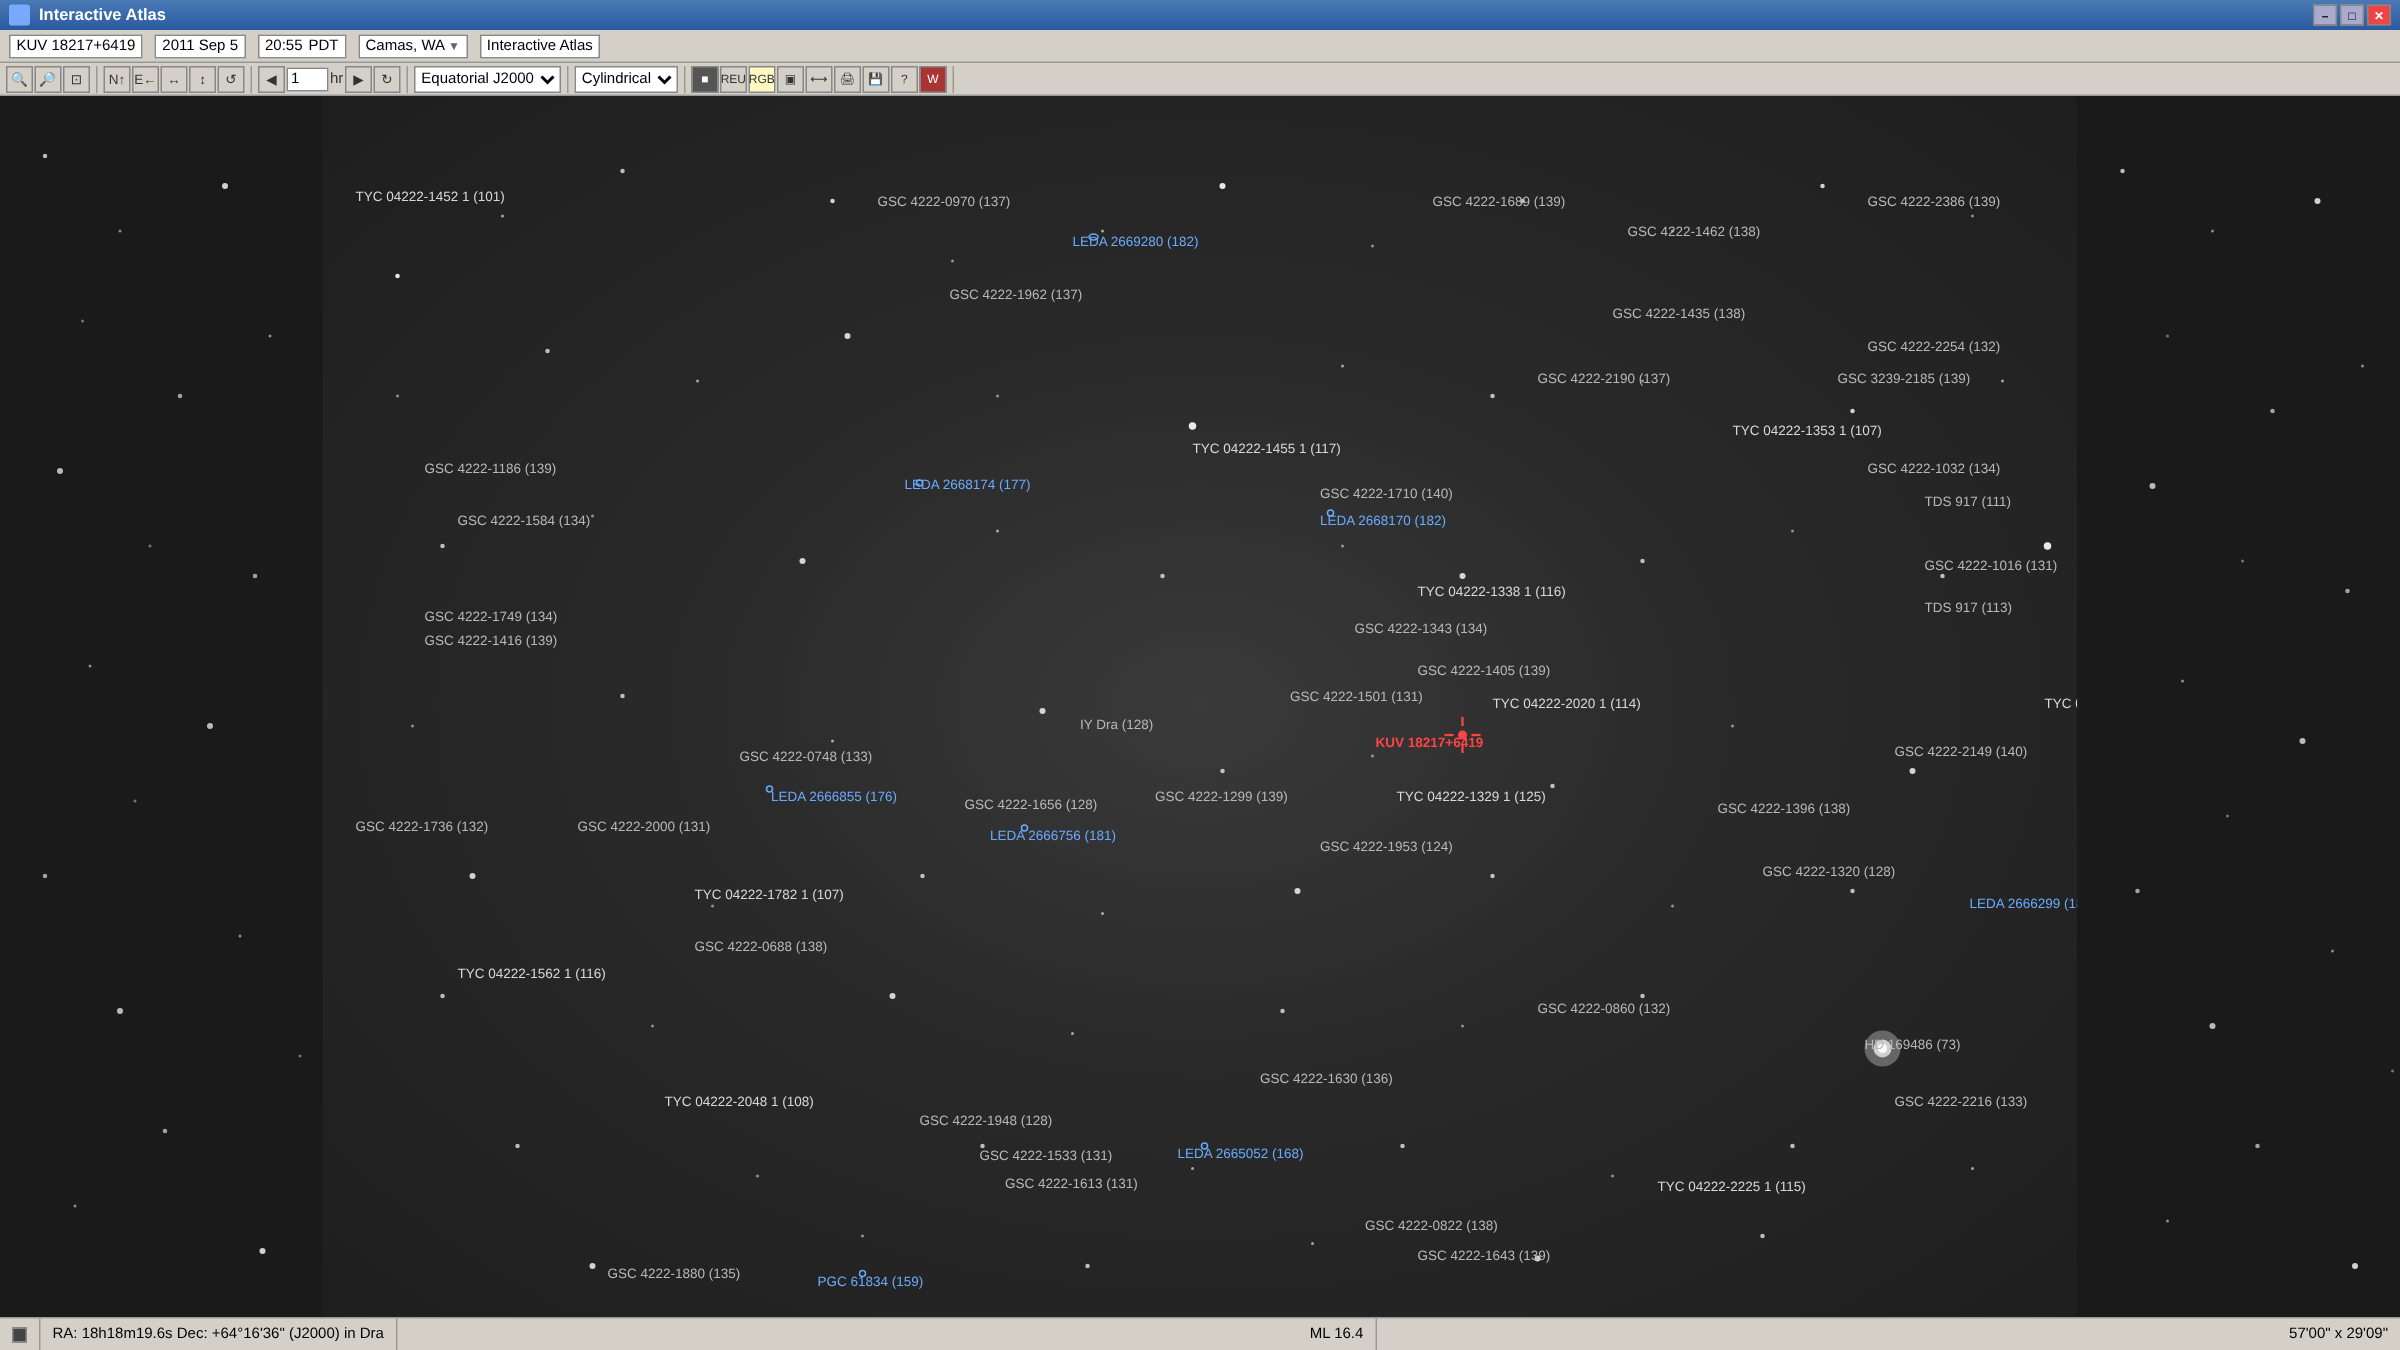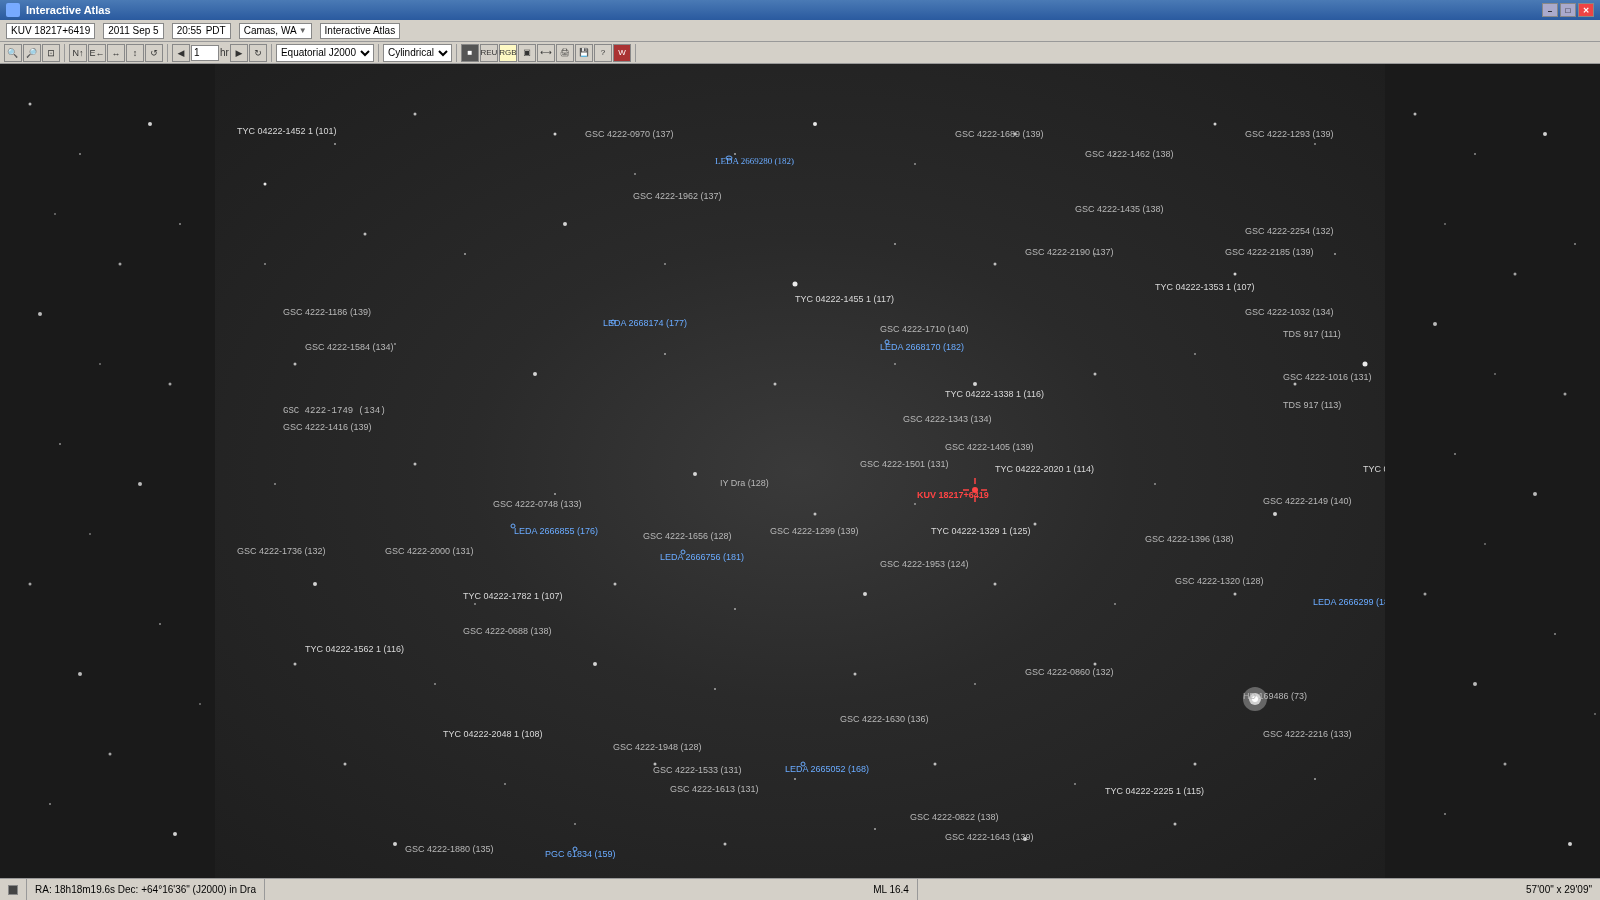--- a/index.html
+++ b/index.html
@@ -367,41 +367,41 @@
       <circle cx="468" cy="488" r="2" fill="none" stroke="#6aabff" stroke-width="1"></circle>
       <circle cx="1198" cy="533" r="2" fill="none" stroke="#6aabff" stroke-width="1"></circle>
       <circle cx="588" cy="700" r="2" fill="none" stroke="#6aabff" stroke-width="1"></circle>
       <circle cx="360" cy="785" r="2" fill="none" stroke="#6aabff" stroke-width="1"></circle>
     </svg>
 
     <div id="labels-container" style="position:absolute;top:0;left:0;width:100%;height:100%;pointer-events:none;">
     <div class="star-label tyc" style="left: 22px; top: 62px; color: rgb(216, 216, 216); font-size: 9px; font-family: Arial, sans-serif; position: absolute; white-space: nowrap;">TYC 04222-1452 1 (101)</div>
         <div class="star-label gsc" style="left: 370px; top: 65px; color: rgb(184, 184, 184); font-size: 9px; font-family: Arial, sans-serif; position: absolute; white-space: nowrap;">GSC 4222-0970 (137)</div>
         <div class="star-label gsc" style="left: 740px; top: 65px; color: rgb(184, 184, 184); font-size: 9px; font-family: Arial, sans-serif; position: absolute; white-space: nowrap;">GSC 4222-1689 (139)</div>
-        <div class="star-label gsc" style="left: 1030px; top: 65px; color: rgb(184, 184, 184); font-size: 9px; font-family: Arial, sans-serif; position: absolute; white-space: nowrap;">GSC 4222-1293 (139)</div>
-        <div class="star-label blue" style="left: 500px; top: 92px; color: rgb(106, 171, 255); font-size: 9px; font-family: Liberation Serif, serif; position: absolute; white-space: nowrap;">LEDA 2669280 (182)</div>
+        <div class="star-label gsc" style="left: 1030px; top: 65px; color: rgb(184, 184, 184); font-size: 9px; font-family: Arial, sans-serif; position: absolute; white-space: nowrap;">GSC 4222-2386 (139)</div>
+        <div class="star-label blue" style="left: 500px; top: 92px; color: rgb(106, 171, 255); font-size: 9px; font-family: Liberation Sans, sans-serif; position: absolute; white-space: nowrap;">LEDA 2669280 (182)</div>
         <div class="star-label gsc" style="left: 870px; top: 85px; color: rgb(184, 184, 184); font-size: 9px; font-family: Arial, sans-serif; position: absolute; white-space: nowrap;">GSC 4222-1462 (138)</div>
         <div class="star-label gsc" style="left: 418px; top: 127px; color: rgb(184, 184, 184); font-size: 9px; font-family: Arial, sans-serif; position: absolute; white-space: nowrap;">GSC 4222-1962 (137)</div>
         <div class="star-label gsc" style="left: 860px; top: 140px; color: rgb(184, 184, 184); font-size: 9px; font-family: Arial, sans-serif; position: absolute; white-space: nowrap;">GSC 4222-1435 (138)</div>
         <div class="star-label gsc" style="left: 1030px; top: 162px; color: rgb(184, 184, 184); font-size: 9px; font-family: Arial, sans-serif; position: absolute; white-space: nowrap;">GSC 4222-2254 (132)</div>
         <div class="star-label gsc" style="left: 810px; top: 183px; color: rgb(184, 184, 184); font-size: 9px; font-family: Arial, sans-serif; position: absolute; white-space: nowrap;">GSC 4222-2190 (137)</div>
-        <div class="star-label gsc" style="left: 1010px; top: 183px; color: rgb(184, 184, 184); font-size: 9px; font-family: Arial, sans-serif; position: absolute; white-space: nowrap;">GSC 4222-2185 (139)</div>
+        <div class="star-label gsc" style="left: 1010px; top: 183px; color: rgb(184, 184, 184); font-size: 9px; font-family: Arial, sans-serif; position: absolute; white-space: nowrap;">GSC 3239-2185 (139)</div>
         <div class="star-label tyc" style="left: 940px; top: 218px; color: rgb(216, 216, 216); font-size: 9px; font-family: Arial, sans-serif; position: absolute; white-space: nowrap;">TYC 04222-1353 1 (107)</div>
         <div class="star-label gsc" style="left: 68px; top: 243px; color: rgb(184, 184, 184); font-size: 9px; font-family: Arial, sans-serif; position: absolute; white-space: nowrap;">GSC 4222-1186 (139)</div>
         <div class="star-label gsc" style="left: 1030px; top: 243px; color: rgb(184, 184, 184); font-size: 9px; font-family: Arial, sans-serif; position: absolute; white-space: nowrap;">GSC 4222-1032 (134)</div>
         <div class="star-label tyc" style="left: 580px; top: 230px; color: rgb(216, 216, 216); font-size: 9px; font-family: Arial, sans-serif; position: absolute; white-space: nowrap;">TYC 04222-1455 1 (117)</div>
         <div class="star-label blue" style="left: 388px; top: 254px; color: rgb(106, 171, 255); font-size: 9px; font-family: Arial, sans-serif; position: absolute; white-space: nowrap;">LEDA 2668174 (177)</div>
         <div class="star-label gsc" style="left: 665px; top: 260px; color: rgb(184, 184, 184); font-size: 9px; font-family: Arial, sans-serif; position: absolute; white-space: nowrap;">GSC 4222-1710 (140)</div>
         <div class="star-label gsc" style="left: 1068px; top: 265px; color: rgb(184, 184, 184); font-size: 9px; font-family: Arial, sans-serif; position: absolute; white-space: nowrap;">TDS 917 (111)</div>
         <div class="star-label blue" style="left: 665px; top: 278px; color: rgb(106, 171, 255); font-size: 9px; font-family: Arial, sans-serif; position: absolute; white-space: nowrap;">LEDA 2668170 (182)</div>
         <div class="star-label gsc" style="left: 1068px; top: 288px; color: rgb(184, 184, 184); font-size: 9px; font-family: Arial, sans-serif; position: absolute; white-space: nowrap; margin-top: 48px;">TDS 917 (113)</div>
         <div class="star-label gsc" style="left: 90px; top: 278px; color: rgb(184, 184, 184); font-size: 9px; font-family: Arial, sans-serif; position: absolute; white-space: nowrap;">GSC 4222-1584 (134)</div>
         <div class="star-label gsc" style="left: 1068px; top: 308px; color: rgb(184, 184, 184); font-size: 9px; font-family: Arial, sans-serif; position: absolute; white-space: nowrap;">GSC 4222-1016 (131)</div>
         <div class="star-label tyc" style="left: 730px; top: 325px; color: rgb(216, 216, 216); font-size: 9px; font-family: Arial, sans-serif; position: absolute; white-space: nowrap;">TYC 04222-1338 1 (116)</div>
-        <div class="star-label gsc" style="left: 68px; top: 342px; color: rgb(184, 184, 184); font-size: 9px; font-family: Liberation Mono, monospace; position: absolute; white-space: nowrap;">GSC 4222-1749 (134)</div>
+        <div class="star-label gsc" style="left: 68px; top: 342px; color: rgb(184, 184, 184); font-size: 9px; font-family: Liberation Sans, sans-serif; position: absolute; white-space: nowrap;">GSC 4222-1749 (134)</div>
         <div class="star-label gsc" style="left: 688px; top: 350px; color: rgb(184, 184, 184); font-size: 9px; font-family: Arial, sans-serif; position: absolute; white-space: nowrap;">GSC 4222-1343 (134)</div>
         <div class="star-label gsc" style="left: 68px; top: 358px; color: rgb(184, 184, 184); font-size: 9px; font-family: Arial, sans-serif; position: absolute; white-space: nowrap;">GSC 4222-1416 (139)</div>
         <div class="star-label gsc" style="left: 730px; top: 378px; color: rgb(184, 184, 184); font-size: 9px; font-family: Arial, sans-serif; position: absolute; white-space: nowrap;">GSC 4222-1405 (139)</div>
         <div class="star-label gsc" style="left: 645px; top: 395px; color: rgb(184, 184, 184); font-size: 9px; font-family: Arial, sans-serif; position: absolute; white-space: nowrap;">GSC 4222-1501 (131)</div>
         <div class="star-label tyc" style="left: 780px; top: 400px; color: rgb(216, 216, 216); font-size: 9px; font-family: Arial, sans-serif; position: absolute; white-space: nowrap;">TYC 04222-2020 1 (114)</div>
         <div class="star-label tyc" style="left: 1148px; top: 400px; color: rgb(216, 216, 216); font-size: 9px; font-family: Arial, sans-serif; position: absolute; white-space: nowrap;">TYC 04222-1267 1 (105)</div>
         <div class="star-label gsc" style="left: 505px; top: 414px; color: rgb(184, 184, 184); font-size: 9px; font-family: Arial, sans-serif; position: absolute; white-space: nowrap;">IY Dra (128)</div>
         <div class="star-label gsc" style="left: 1048px; top: 432px; color: rgb(184, 184, 184); font-size: 9px; font-family: Arial, sans-serif; position: absolute; white-space: nowrap;">GSC 4222-2149 (140)</div>
         <div class="star-label red" style="left: 702px; top: 426px; color: rgb(255, 68, 68); font-weight: bold; font-size: 9px; font-family: Arial, sans-serif; position: absolute; white-space: nowrap;">KUV 18217+6419</div>
         <div class="star-label gsc" style="left: 278px; top: 435px; color: rgb(184, 184, 184); font-size: 9px; font-family: Arial, sans-serif; position: absolute; white-space: nowrap;">GSC 4222-0748 (133)</div>

